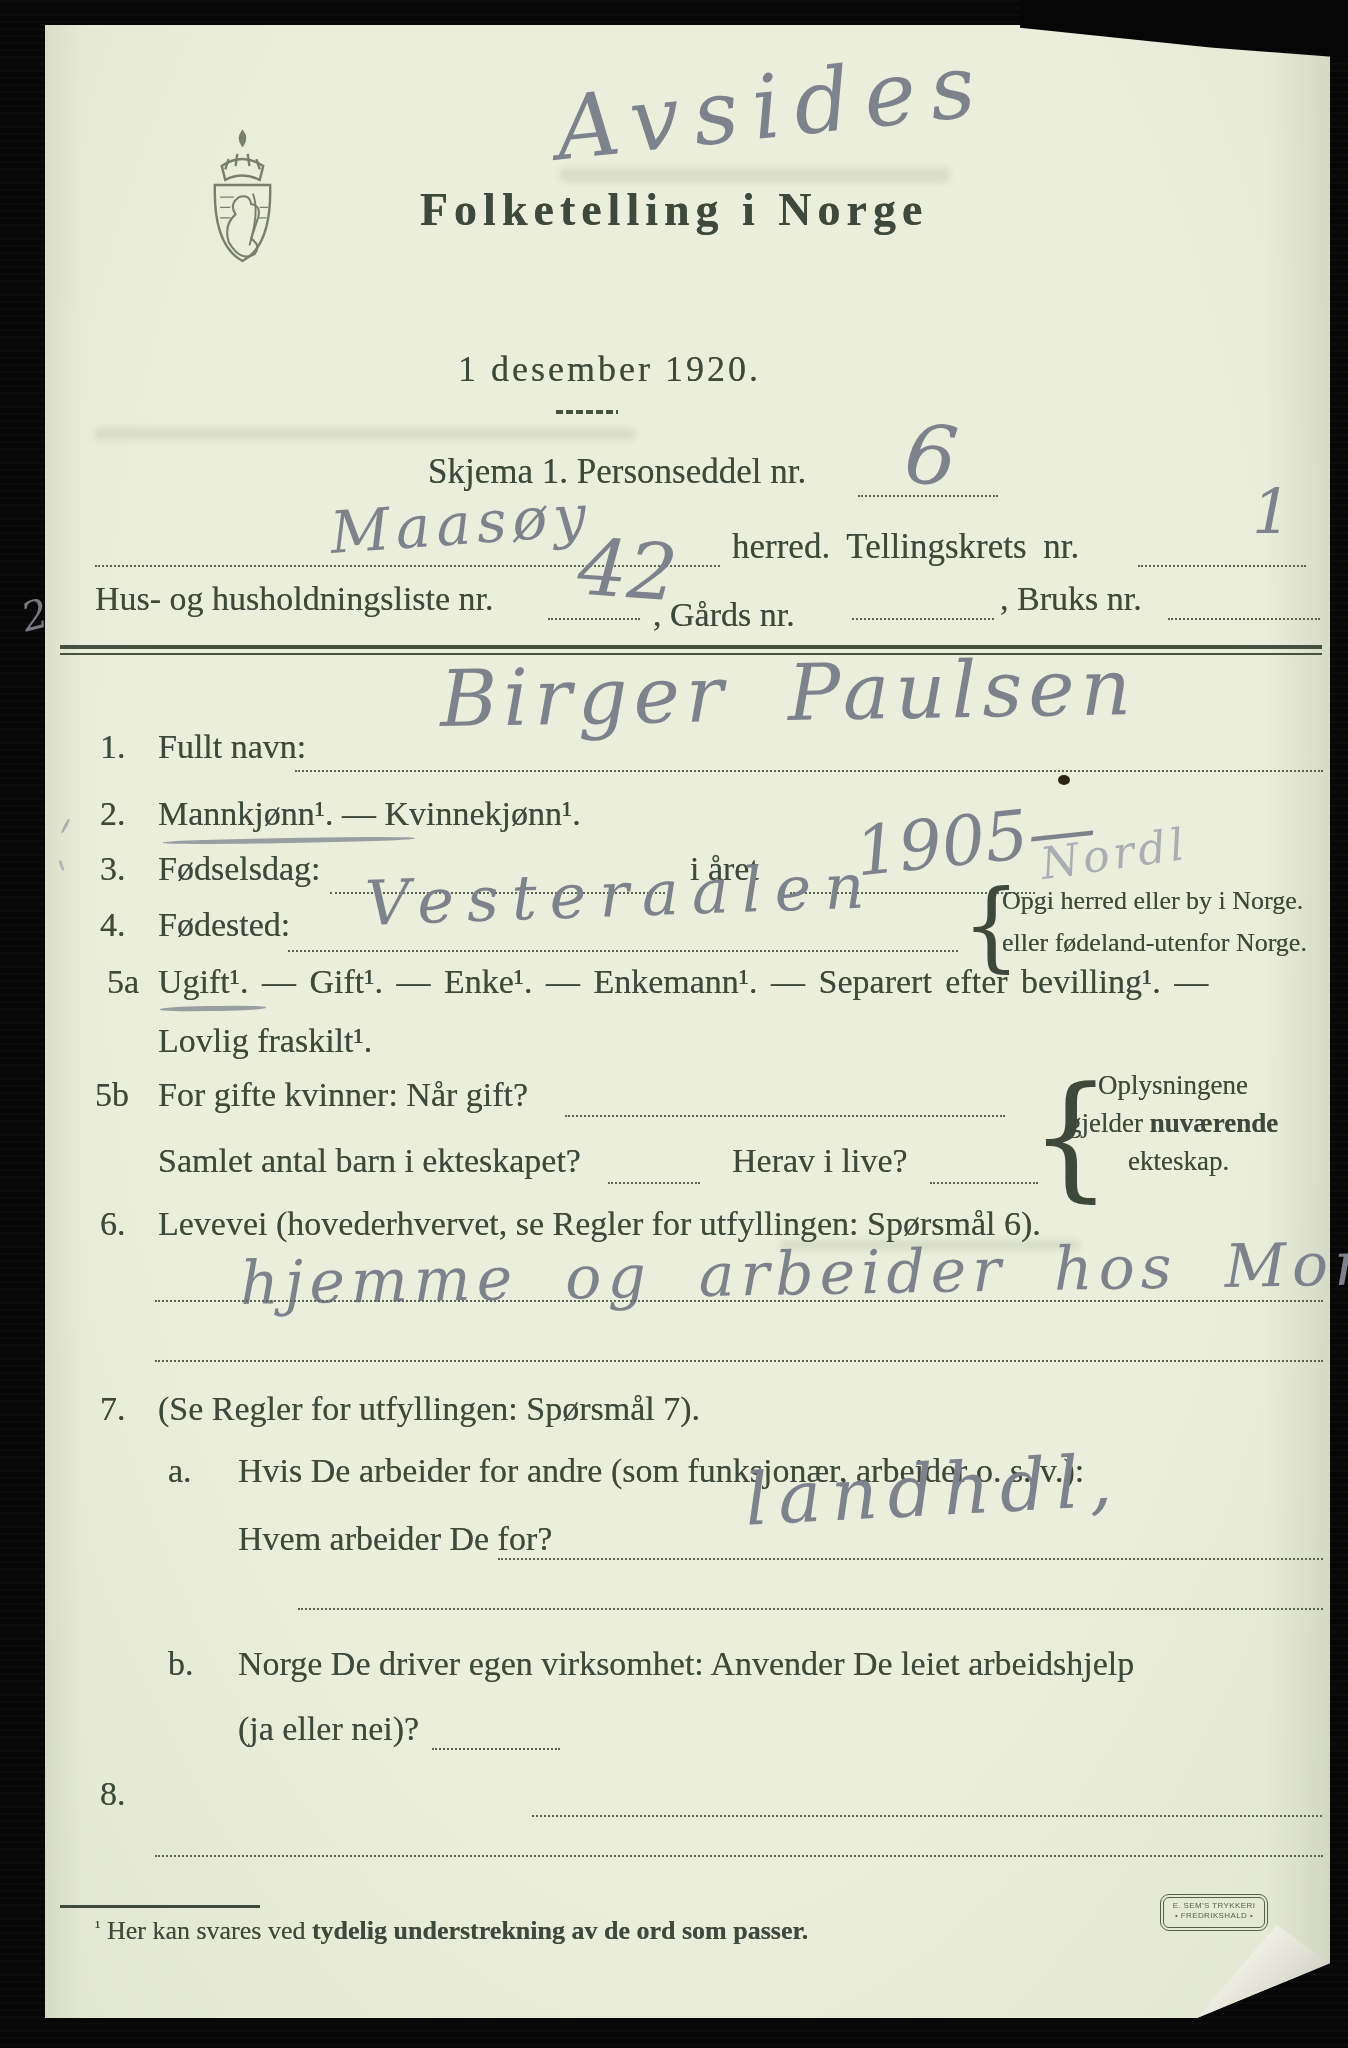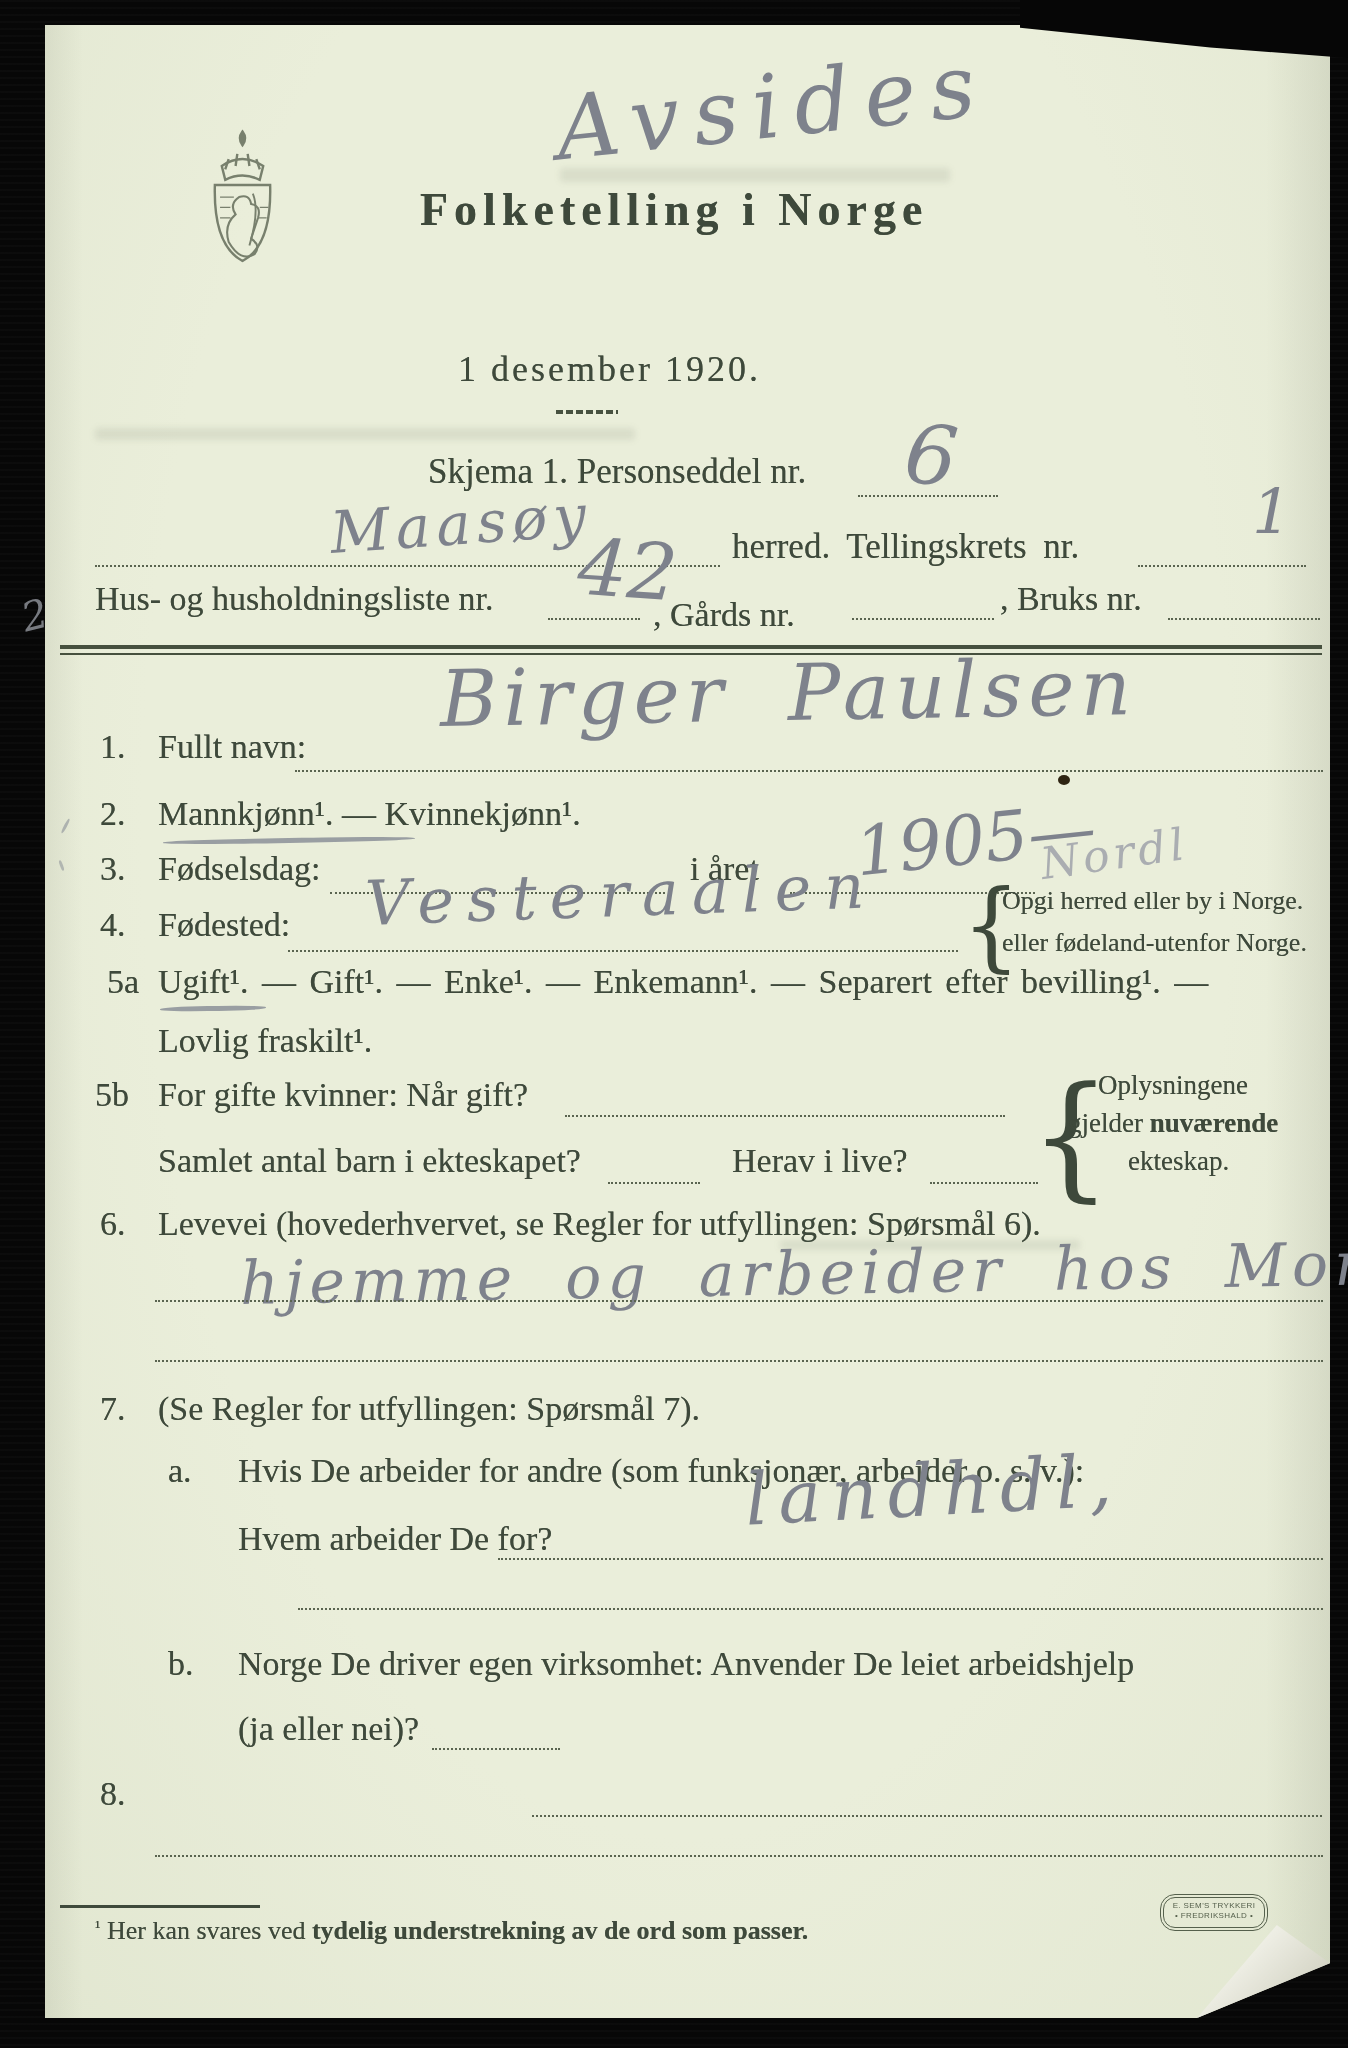--- a/index.html
+++ b/index.html
@@ -22,21 +22,21 @@
     clip-path:polygon(60% 0,100% 41%,0 100%);z-index:5;}
   .pr{font-family:"Liberation Serif","DejaVu Serif",serif;color:#3e493b;
     text-shadow:0 0 .5px rgba(62,73,59,.7);}
   .hw{font-family:"DejaVu Serif",serif;font-style:italic;color:#7e828c;}
   .hw-faint{font-family:"DejaVu Serif",serif;font-style:italic;color:#9b9ea8;opacity:.8;}
   .dl{border-bottom:2px dotted #5a6450;height:0;}
   .z{z-index:2;}
   .smudge{background:rgba(70,80,55,.10);filter:blur(3px);border-radius:4px;}
   .pencil-line{background:#8b8f98;border-radius:45%;opacity:.85;}
   .stamp{border:1px solid #55604c;box-shadow:inset 0 0 0 2px rgba(85,96,76,0),inset 0 0 0 3px #55604c00;
-    outline:1px solid #55604c;outline-offset:2px;border-radius:12px;
+    outline:1px solid #55604c;outline-offset:2px;border-radius:6px;
     font-family:"Liberation Sans",sans-serif;color:#55604c;text-align:center;line-height:10px;}
   .brace{font-family:"DejaVu Serif",serif;color:#3e493b;font-weight:normal;}
 </style>
 </head>
 <body>
 
 <div id="canvas">
 
   <div class="page"></div>
 

